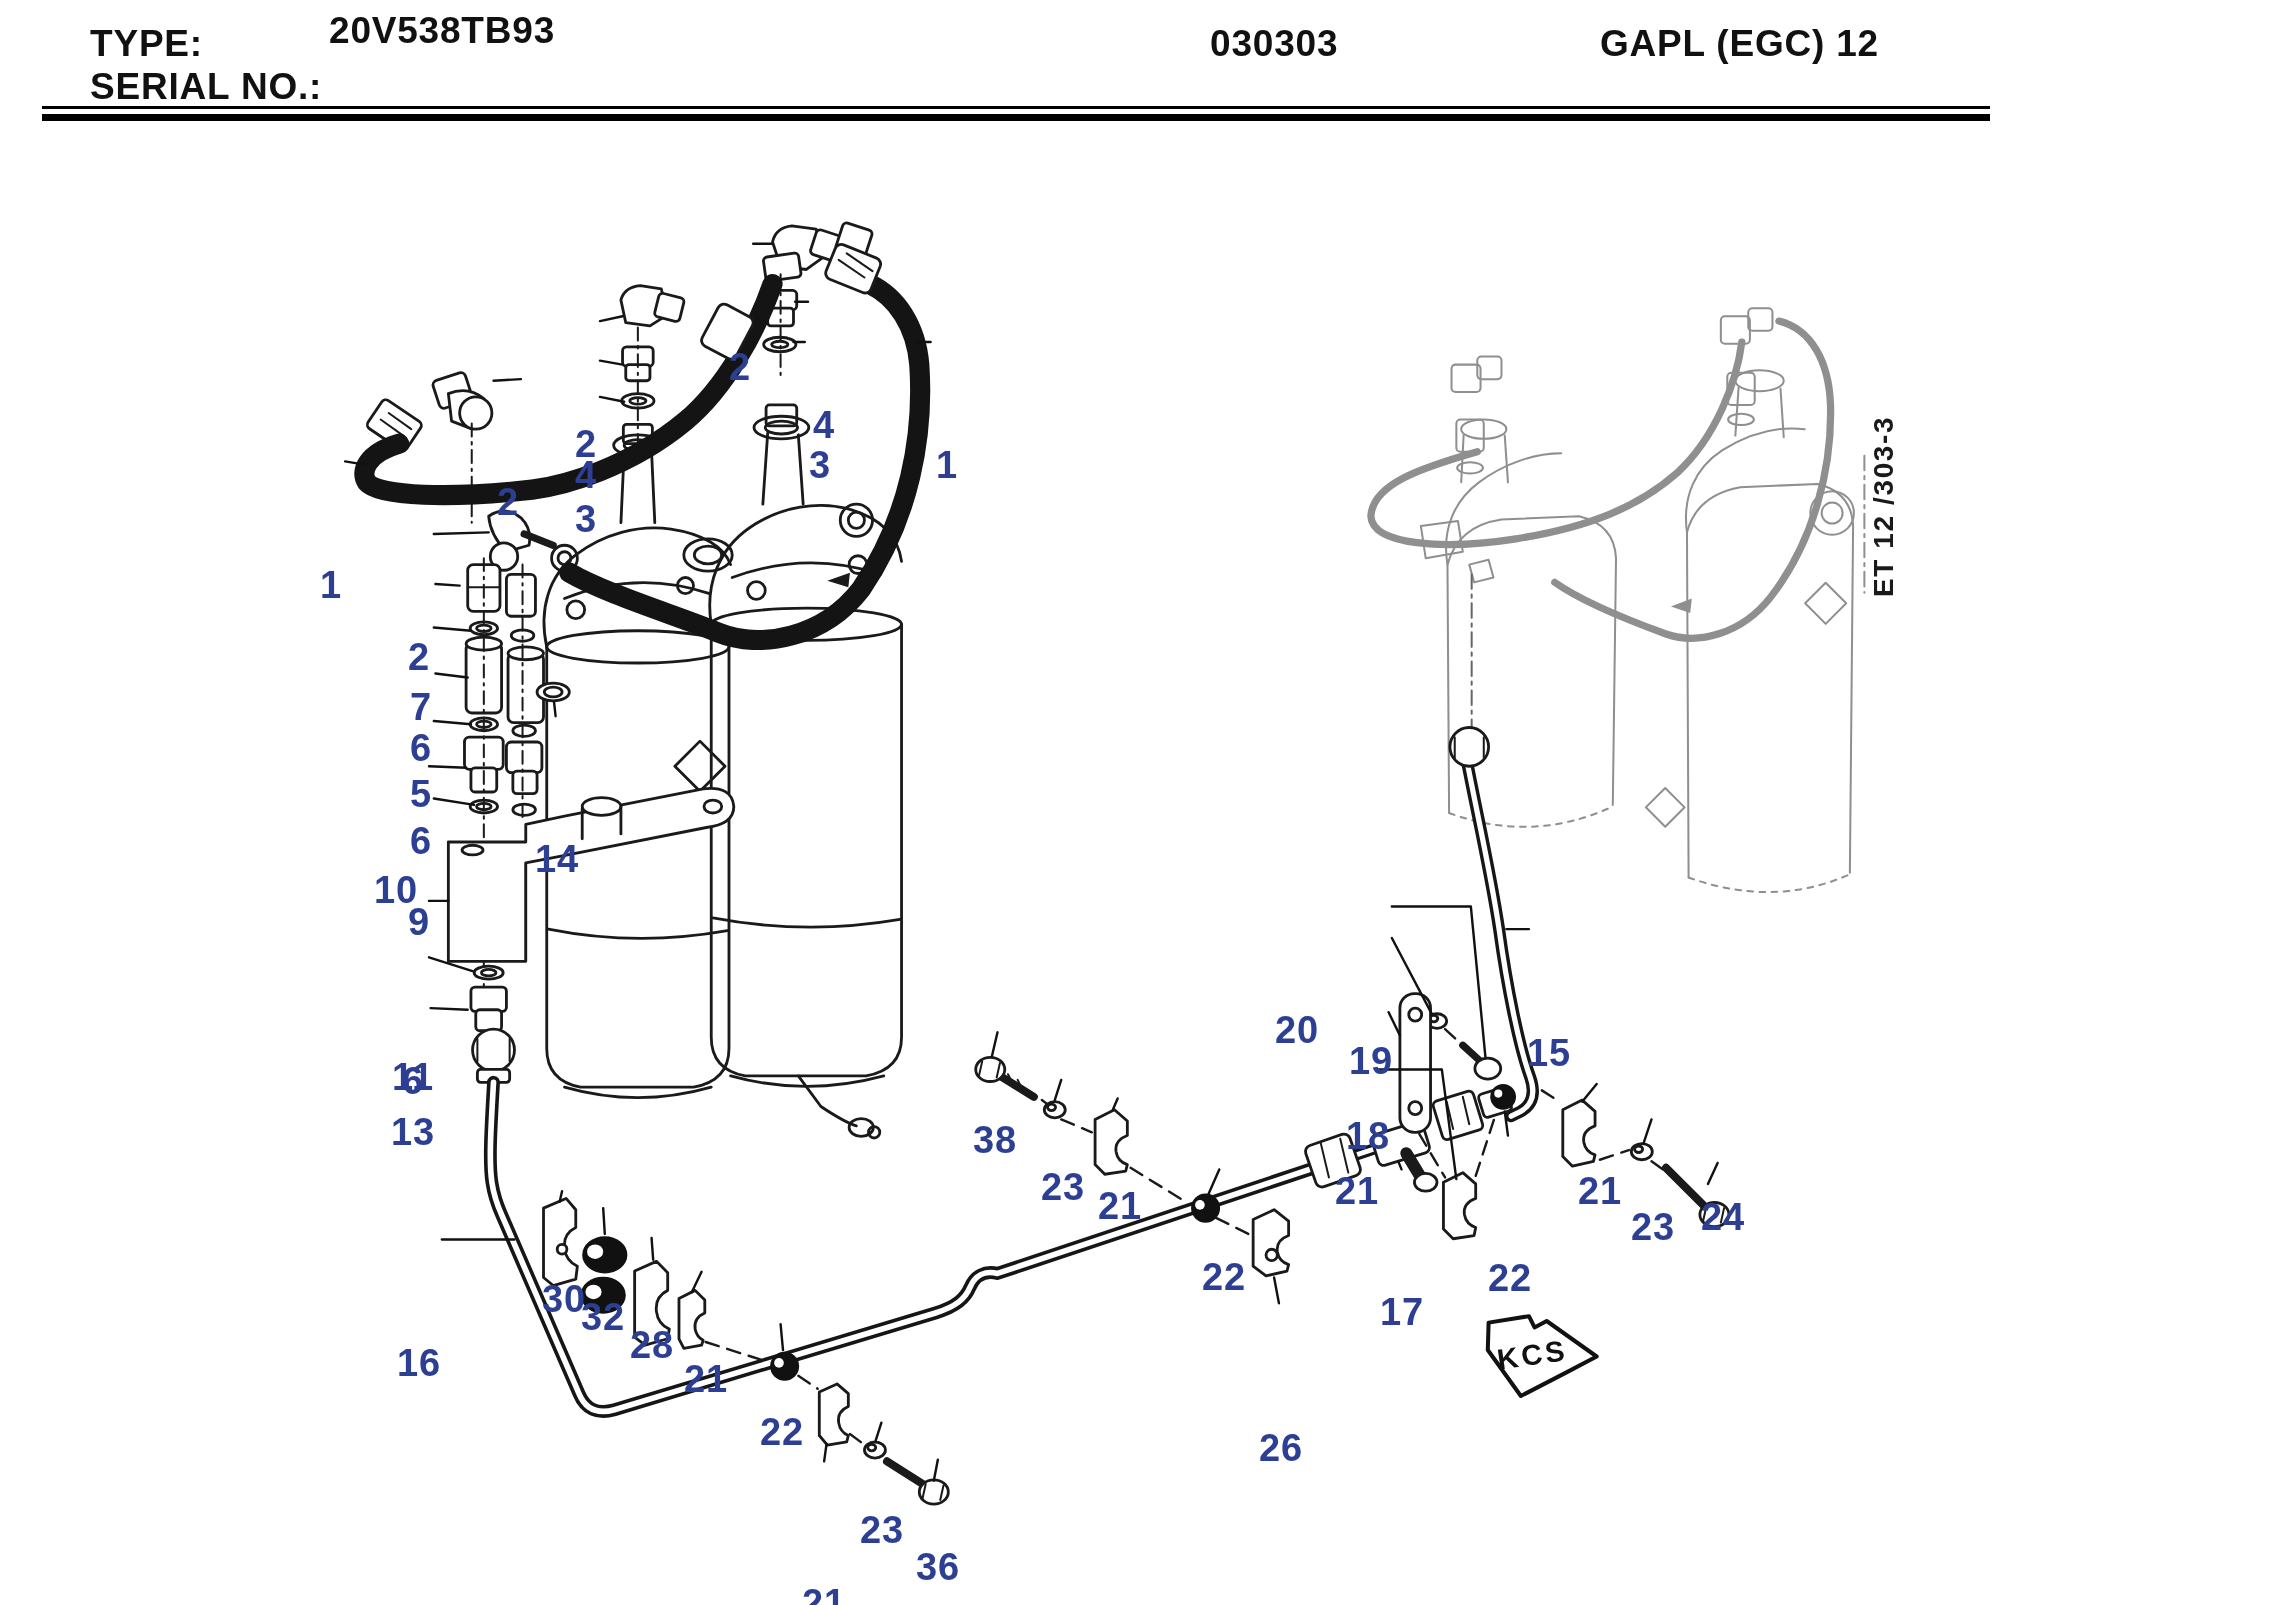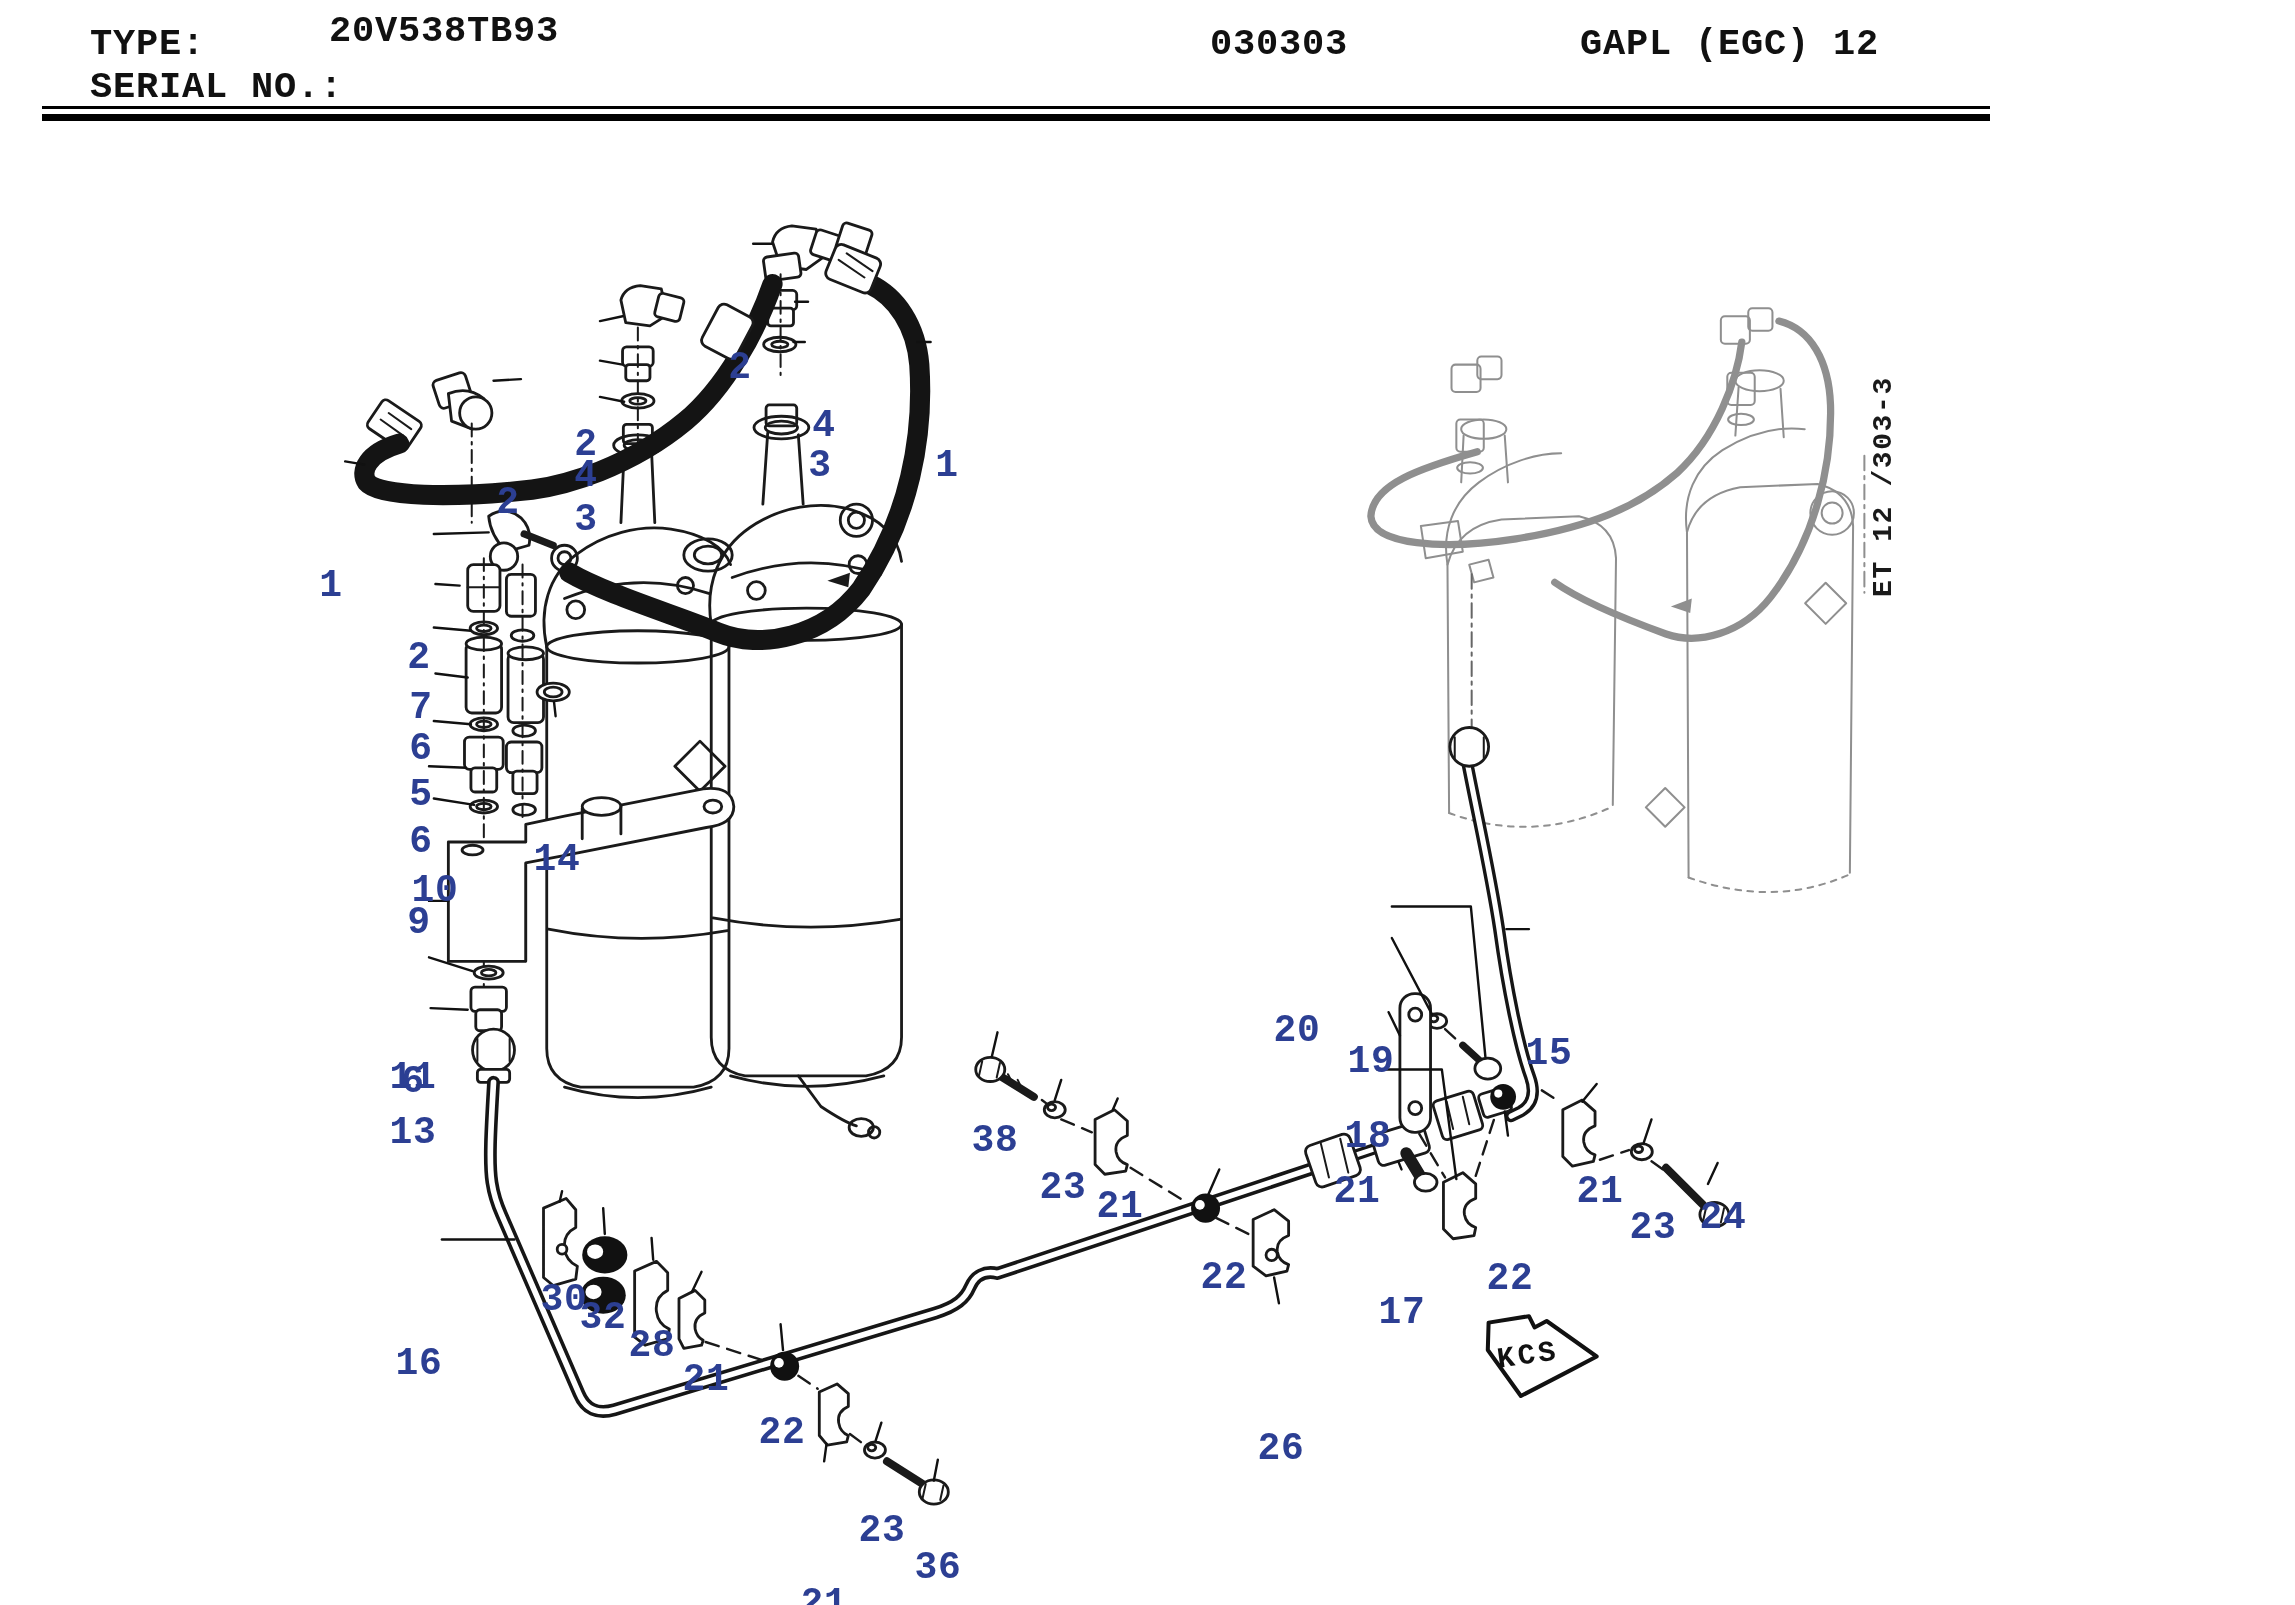--- a/index.html
+++ b/index.html
@@ -1,17 +1,17 @@
 <!DOCTYPE html>
 <html style="font-size:13px"><head>
 <meta charset="utf-8">
 <style>
   html,body{margin:0;padding:0;background:#fff;}
   .page{position:relative;width:2027px;height:1605px;background:#ffffff;overflow:hidden;
-        font-family:Liberation Mono, monospace;}
+        font-family:Liberation Sans, sans-serif;}
   
   .hdr-text{position:absolute;font-weight:bold;font-size:37px;color:#111;white-space:nowrap;letter-spacing:0.8px;}
   .rule-thin{position:absolute;left:42px;right:37px;top:106px;height:3.2px;background:#000;}
   .rule-thick{position:absolute;left:42px;right:37px;top:114px;height:7.3px;background:#000;}
   
   .diagram{position:absolute;left:0;top:125px;width:2295px;height:1480px;}
   .dsvg{position:absolute;left:0;top:0;}
   
   .co{position:absolute;transform:translate(-50%,-50%);font-size:38px;font-weight:bold;
       color:#2c3f93;white-space:nowrap;letter-spacing:0.8px;}
@@ -431,21 +431,21 @@
   <span class="co" style="left:586px;top:350px">4</span>
   <span class="co" style="left:586px;top:394px">3</span>
   <span class="co" style="left:508px;top:377px">2</span>
   <span class="co" style="left:331px;top:460px">1</span>
   <span class="co" style="left:419px;top:532px">2</span>
   <span class="co" style="left:421px;top:582px">7</span>
   <span class="co" style="left:421px;top:623px">6</span>
   <span class="co" style="left:421px;top:669px">5</span>
   <span class="co" style="left:421px;top:716px">6</span>
   <span class="co" style="left:557px;top:734px">14</span>
-  <span class="co" style="left:435px;top:765px">10</span>
+  <span class="co" style="left:396px;top:765px">10</span>
   <span class="co" style="left:419px;top:797px">9</span>
   <span class="co" style="left:413px;top:952px">11</span>
   <span class="co" style="left:413px;top:956px">6</span>
   <span class="co" style="left:413px;top:1007px">13</span>
   <span class="co" style="left:419px;top:1238px">16</span>
   <span class="co" style="left:564px;top:1174px">30</span>
   <span class="co" style="left:603px;top:1192px">32</span>
   <span class="co" style="left:652px;top:1220px">28</span>
   <span class="co" style="left:706px;top:1254px">21</span>
   <span class="co" style="left:782px;top:1307px">22</span>

